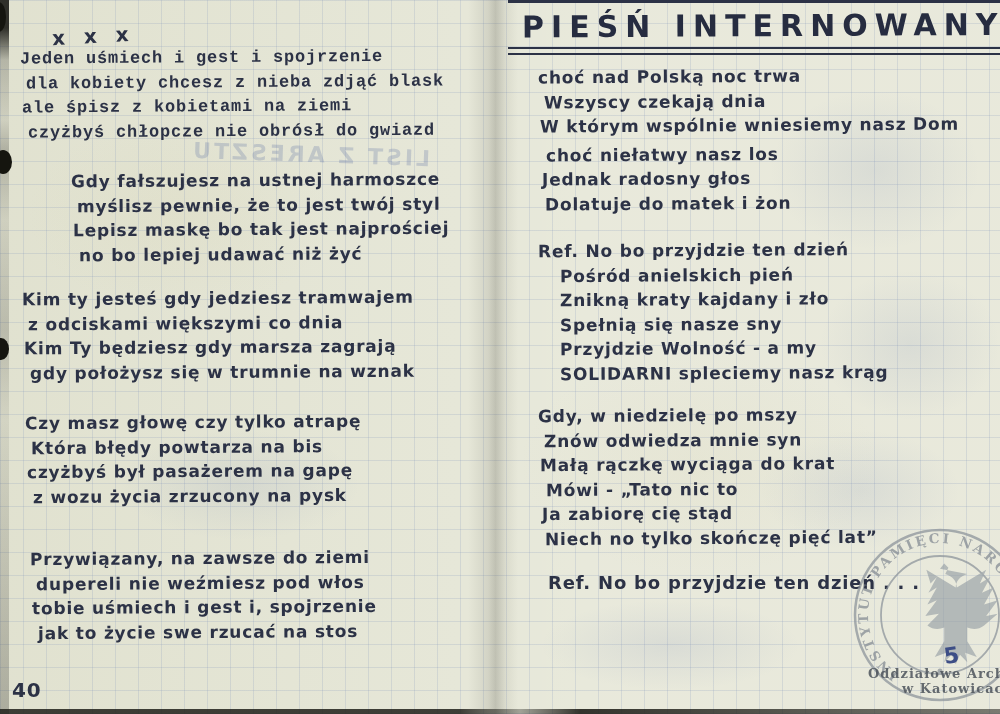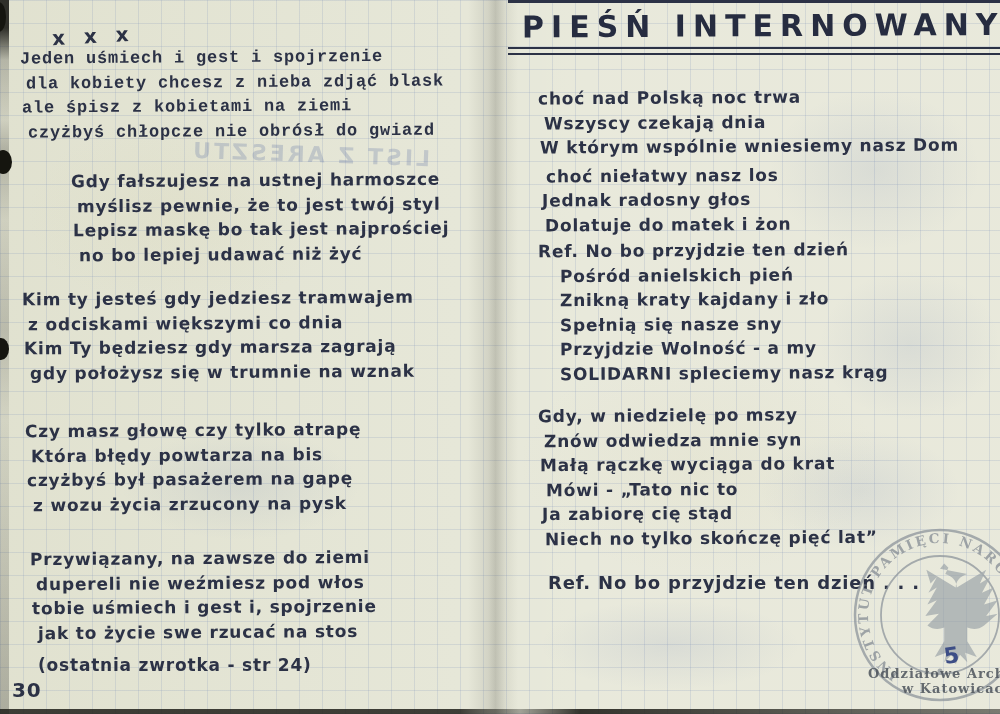--- a/index.html
+++ b/index.html
@@ -93,43 +93,42 @@
     <div class="line">no bo lepiej udawać niż żyć</div>
   </div>
 
   <div class="hw" style="left:22px;top:286px;">
     <div class="line">Kim ty jesteś gdy jedziesz tramwajem</div>
     <div class="line">z odciskami większymi co dnia</div>
     <div class="line">Kim Ty będziesz gdy marsza zagrają</div>
     <div class="line">gdy położysz się w trumnie na wznak</div>
   </div>
 
-  <div class="hw" style="left:25px;top:410px;margin-top:8px;">
+  <div class="hw" style="left:25px;top:410px;">
     <div class="line">Czy masz głowę czy tylko atrapę</div>
     <div class="line">Która błędy powtarza na bis</div>
     <div class="line">czyżbyś był pasażerem na gapę</div>
     <div class="line">z wozu życia zrzucony na pysk</div>
   </div>
 
   <div class="hw" style="left:30px;top:534px;margin-top:12px;">
     <div class="line">Przywiązany, na zawsze do ziemi</div>
     <div class="line">dupereli nie weźmiesz pod włos</div>
     <div class="line">tobie uśmiech i gest i, spojrzenie</div>
     <div class="line">jak to życie swe rzucać na stos</div>
   </div>
 
-  <div class="hw footnote" style="left:38px;top:655px;">(ostatnia zwrotka - str 24)</div>
-  <div class="hw pagenum" style="left:12px;top:678px;">30</div>
+  <div class="hw pagenum" style="left:12px;top:678px;">40</div>
 
   <div class="title-box">
     <span class="title-text">PIEŚŃ INTERNOWANYCH</span>
     <div class="title-underline"></div>
   </div>
 
-  <div class="hw" style="left:538px;top:64px;margin-top:21px;">
+  <div class="hw" style="left:538px;top:64px;">
     <div class="line">choć nad Polską noc trwa</div>
     <div class="line">Wszyscy czekają dnia</div>
     <div class="line">W którym wspólnie wniesiemy nasz Dom</div>
     <div class="line" style="margin-top:4px;">choć niełatwy nasz los</div>
     <div class="line">Jednak radosny głos</div>
     <div class="line">Dolatuje do matek i żon</div>
   </div>
 
   <div class="hw indent" style="left:538px;top:238px;">
     <div class="line">Ref. No bo przyjdzie ten dzień</div>

